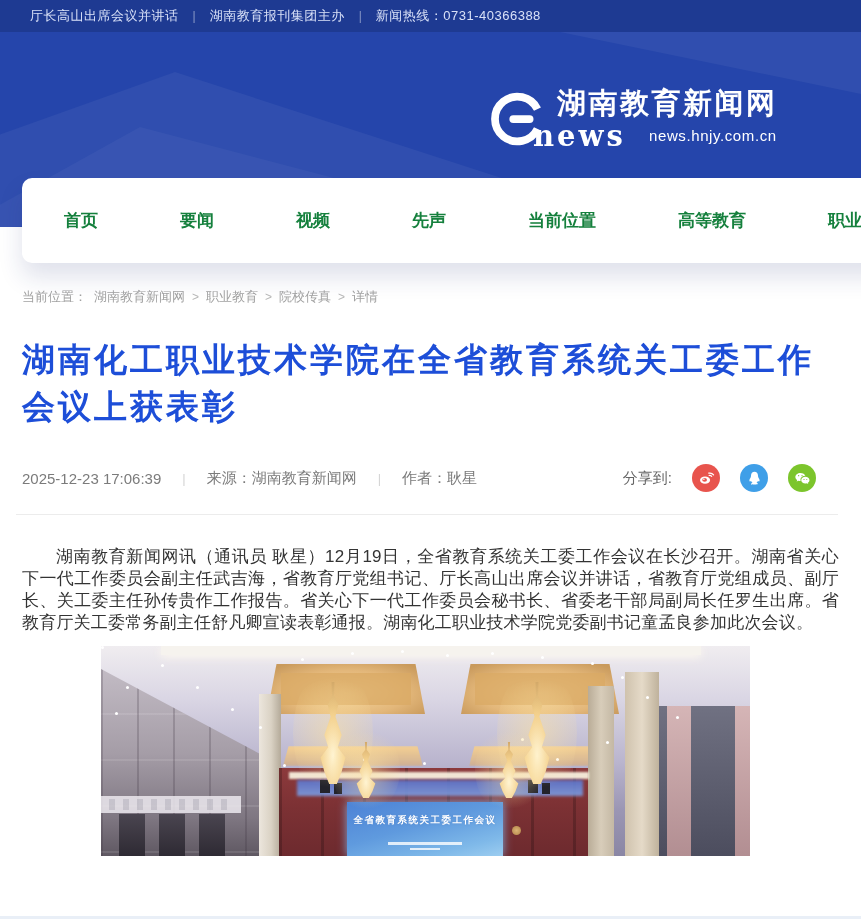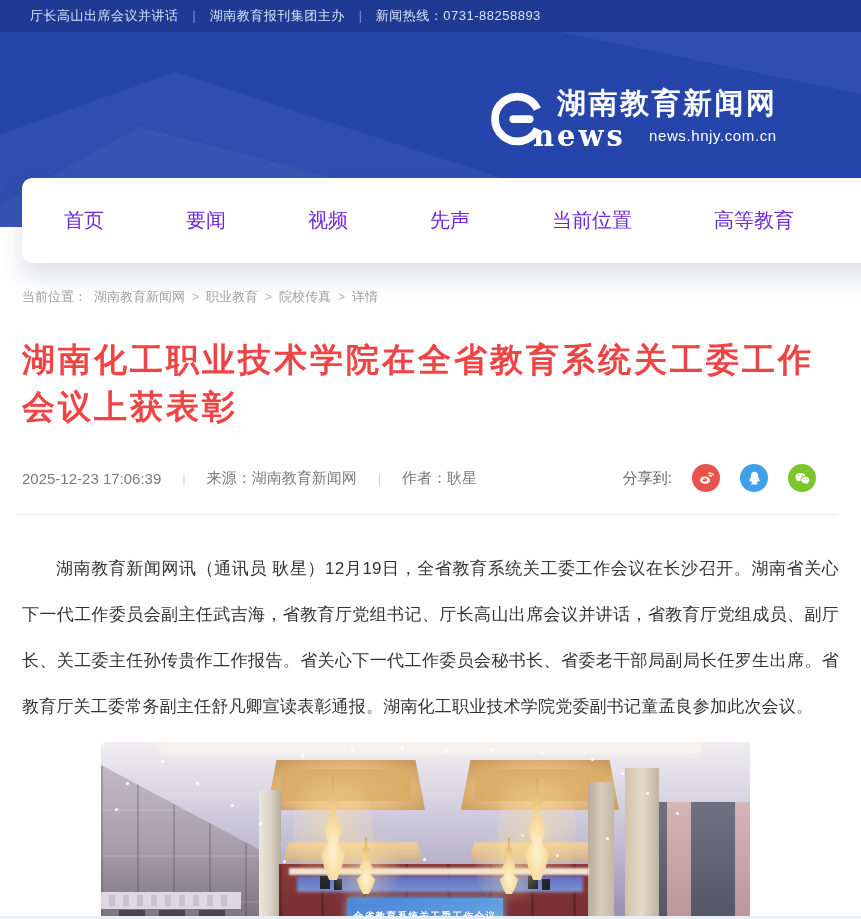--- a/index.html
+++ b/index.html
@@ -19,38 +19,38 @@
   .logo-mark{position:absolute;left:10px;top:4px;}
   .logo-name{position:absolute;left:80px;top:1px;font-size:29px;font-weight:700;letter-spacing:2.5px;white-space:nowrap;}
   .logo-script{position:absolute;left:56px;top:36px;font-family:"DejaVu Serif",serif;
     font-weight:700;font-size:29px;letter-spacing:3px;}
   .logo-url{position:absolute;left:172px;top:44px;font-size:15px;letter-spacing:.6px;}
 
   
   .navcard{position:absolute;left:22px;top:146px;width:860px;height:85px;background:#fff;
     border-radius:10px;box-shadow:0 14px 24px rgba(25,45,110,.14);z-index:5;
     display:flex;align-items:center;padding-left:42px;gap:82px;overflow:hidden;}
-  .nav-item{white-space:nowrap;font-size:20px;color:#6d28d9;font-weight:400;cursor:pointer;flex:0 0 auto;}
+  .nav-item{white-space:nowrap;font-size:17px;color:#15803d;font-weight:700;cursor:pointer;flex:0 0 auto;}
 
   
   .breadcrumb{margin:61px 0 0 22px;font-size:13px;color:#a2a2a2;display:flex;gap:7px;align-items:center;}
   .breadcrumb .bc-item{cursor:pointer;}
   .breadcrumb .bc-sep{color:#b8b8b8;font-size:12px;}
 
   
   .title{margin:30px 22px 0;width:817px;font-size:33px;line-height:47px;font-weight:700;
-    color:#ef4444;letter-spacing:3px;}
+    color:#1d4ed8;letter-spacing:3px;}
   .meta{margin:34px 45px 0 22px;display:flex;align-items:center;font-size:15px;color:#7b7b7b;height:28px;gap:7px;}
   .meta .msep{margin:0 14px;color:#d5d5d5;font-size:13px;}
   .share{margin-left:auto;display:flex;align-items:center;gap:20px;}
   .share-label{color:#666;font-size:15px;}
   .sicon{width:28px;height:28px;border-radius:50%;display:flex;align-items:center;justify-content:center;cursor:pointer;flex:0 0 auto;}
   .sicon svg{width:19px;height:19px;display:block;}
   .divider{height:1px;background:#ececec;margin:22px 23px 0 16px;}
-  .body-text{margin:31px 22px 0;width:817px;font-size:17px;line-height:46px;color:#333;
+  .body-text{margin:31px 22px 0;width:817px;font-size:17px;line-height:22px;color:#333;
     text-align:justify;text-indent:2em;letter-spacing:.2px;}
 
   
   .photo{position:relative;width:649px;height:210px;margin:12px 0 0 101px;overflow:hidden;
     background:linear-gradient(180deg,#f0edf0 0%,#dad6e4 25%,#bab5ce 55%,#9b96b4 78%,#8a86a4 100%);}
   .ph-topbeam{position:absolute;left:60px;top:0;width:540px;height:9px;background:#f6f3ee;
     box-shadow:0 2px 10px rgba(255,250,240,.9);}
   .ph-leftwall{position:absolute;left:0;top:23px;width:168px;height:187px;
     background:linear-gradient(180deg,#c2bbc4 0%,#a59da7 45%,#7e7681 80%,#5f5862 100%);
     clip-path:polygon(0 0,100% 48%,100% 100%,0 100%);}
@@ -110,21 +110,21 @@
   .page-bottom{position:absolute;left:0;top:916px;width:861px;height:3px;background:#e9eff7;}
 </style>
 </head>
 <body>
 
 <div class="topbar">
   <span class="tb-link">厅长高山出席会议并讲话</span>
   <span class="sep">|</span>
   <span class="tb-link">湖南教育报刊集团主办</span>
   <span class="sep">|</span>
-  <span class="tb-link">新闻热线：0731-88258893</span>
+  <span class="tb-link">新闻热线：0731-40366388</span>
 </div>
 
 <div class="header">
   <div class="header-bg">
     <svg width="861" height="195" viewBox="0 0 861 195">
       <polygon points="-80,131 175,40 560,165 -80,200" fill="rgba(255,255,255,0.05)"></polygon>
       <polygon points="-40,195 140,95 520,195" fill="rgba(255,255,255,0.04)"></polygon>
       <polygon points="560,0 861,0 861,62" fill="rgba(255,255,255,0.05)"></polygon>
     </svg>
   </div>

